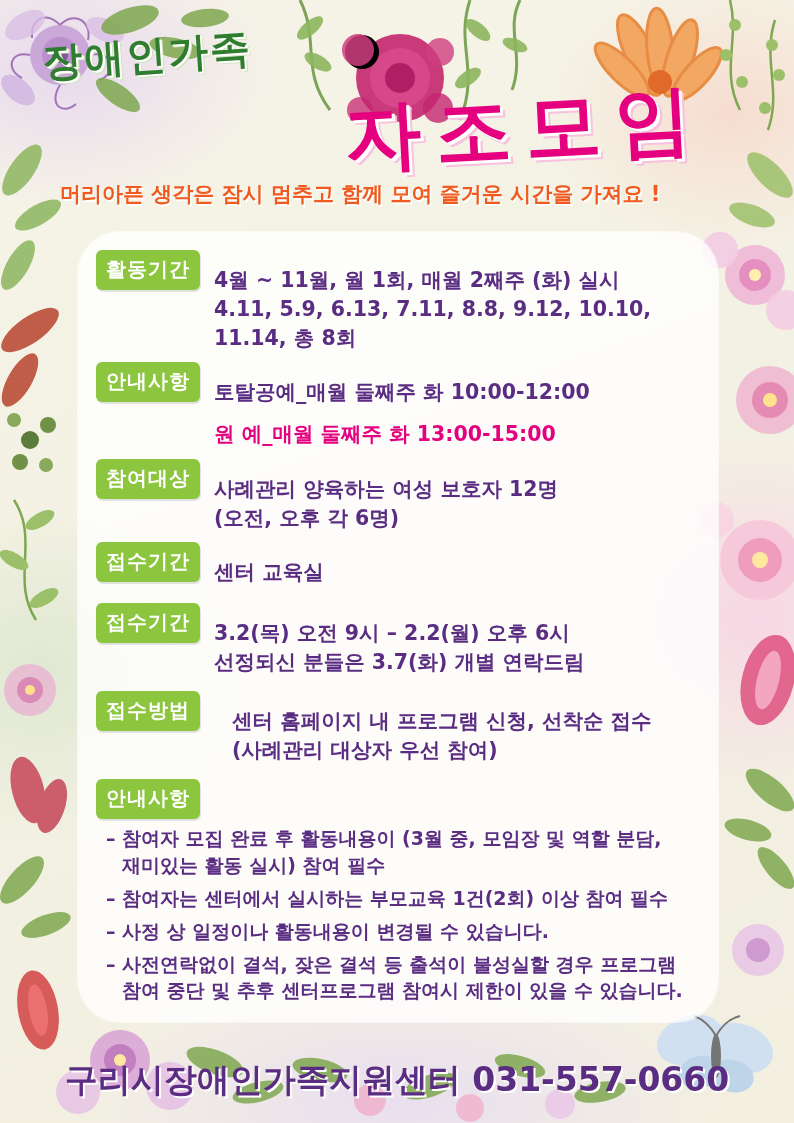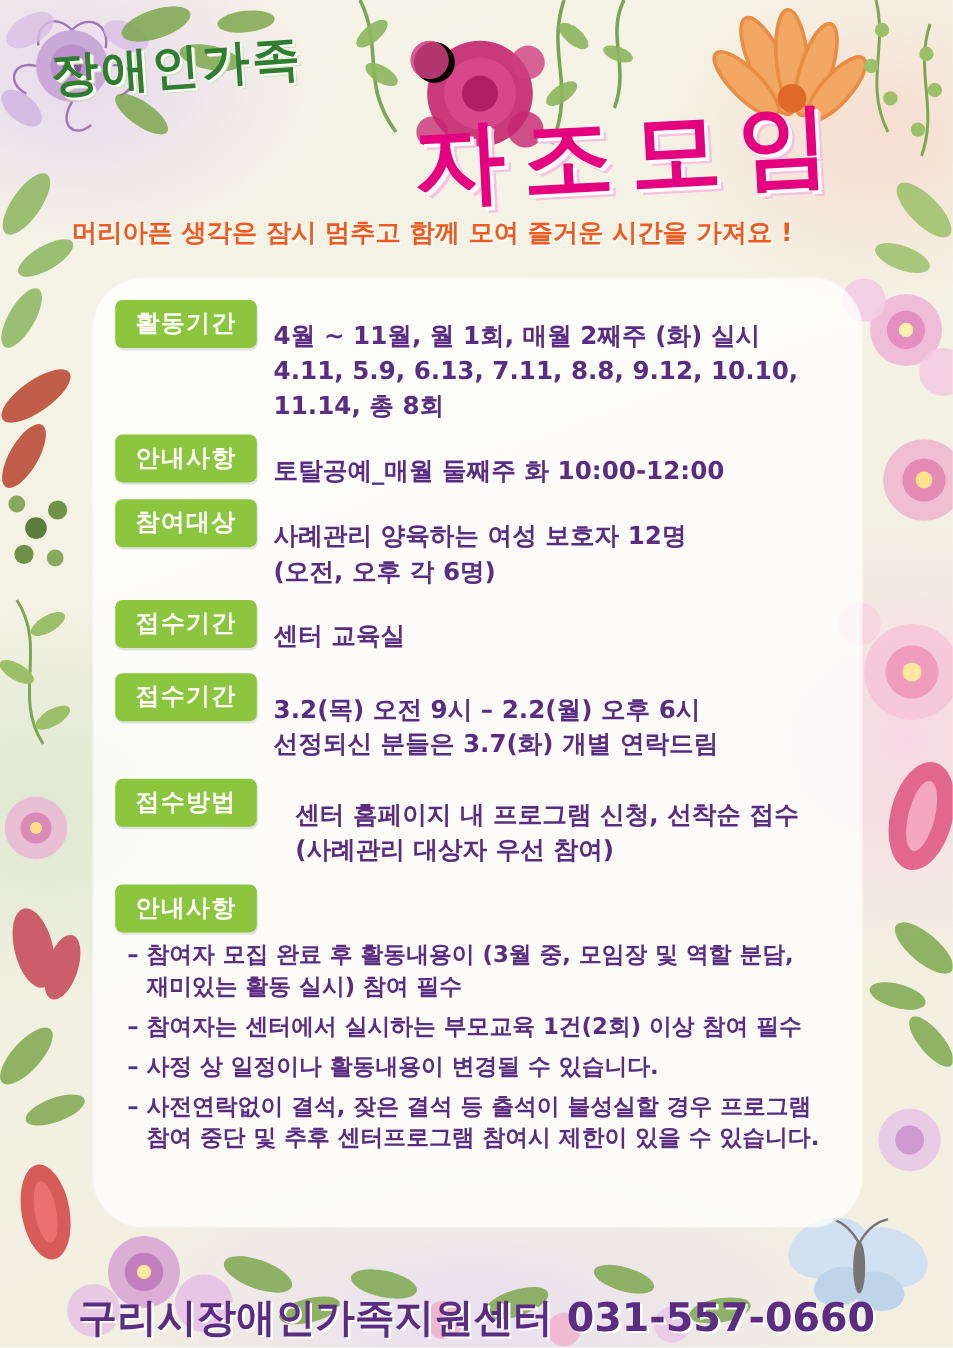--- a/index.html
+++ b/index.html
@@ -94,21 +94,21 @@
     top: 18px;
     width: 612px;
   }
   .row {
     display: flex;
     align-items: flex-start;
     margin-bottom: 9px;
   }
   .tag {
     flex: 0 0 auto;
-    width: 118px;
+    width: 104px;
     margin-right: 14px;
     background: #8cc63e;
     color: #ffffff;
     font-weight: bold;
     font-size: 20px;
     text-align: center;
     padding: 6px 0 7px;
     border-radius: 6px;
     letter-spacing: 1px;
     font-family: "DejaVu Sans", sans-serif;
@@ -151,21 +151,21 @@
   .note .txt {
     flex: 1 1 auto;
     white-space: pre-line;
   }
 
   
   .footer {
     position: absolute;
     left: 0;
     right: 0;
-    bottom: 2px;
+    bottom: 20px;
     text-align: center;
     font-size: 33px;
     font-weight: bold;
     color: #5a2d82;
     letter-spacing: 0px;
     text-shadow: 2px 2px 0 #ffffff;
     font-family: "DejaVu Sans", sans-serif;
   }
 </style>
 </head>
@@ -370,20 +370,21 @@
         <div class="tag">활동기간</div>
         <div class="val">4월 ~ 11월, 월 1회, 매월 2째주 (화) 실시
 4.11, 5.9, 6.13, 7.11, 8.8, 9.12, 10.10,
 11.14, 총 8회</div>
       </div>
 
       <div class="row">
         <div class="tag">안내사항</div>
         <div style="flex:1 1 auto;">
           <div class="val">토탈공예_매월 둘째주 화 10:00-12:00</div>
+          <div class="val pink" style="padding-top:0;">원    예_매월 둘째주 화 13:00-15:00</div>
         </div>
       </div>
 
       <div class="row">
         <div class="tag">참여대상</div>
         <div class="val">사례관리 양육하는 여성 보호자 12명
 (오전, 오후 각 6명)</div>
       </div>
 
       <div class="row">

